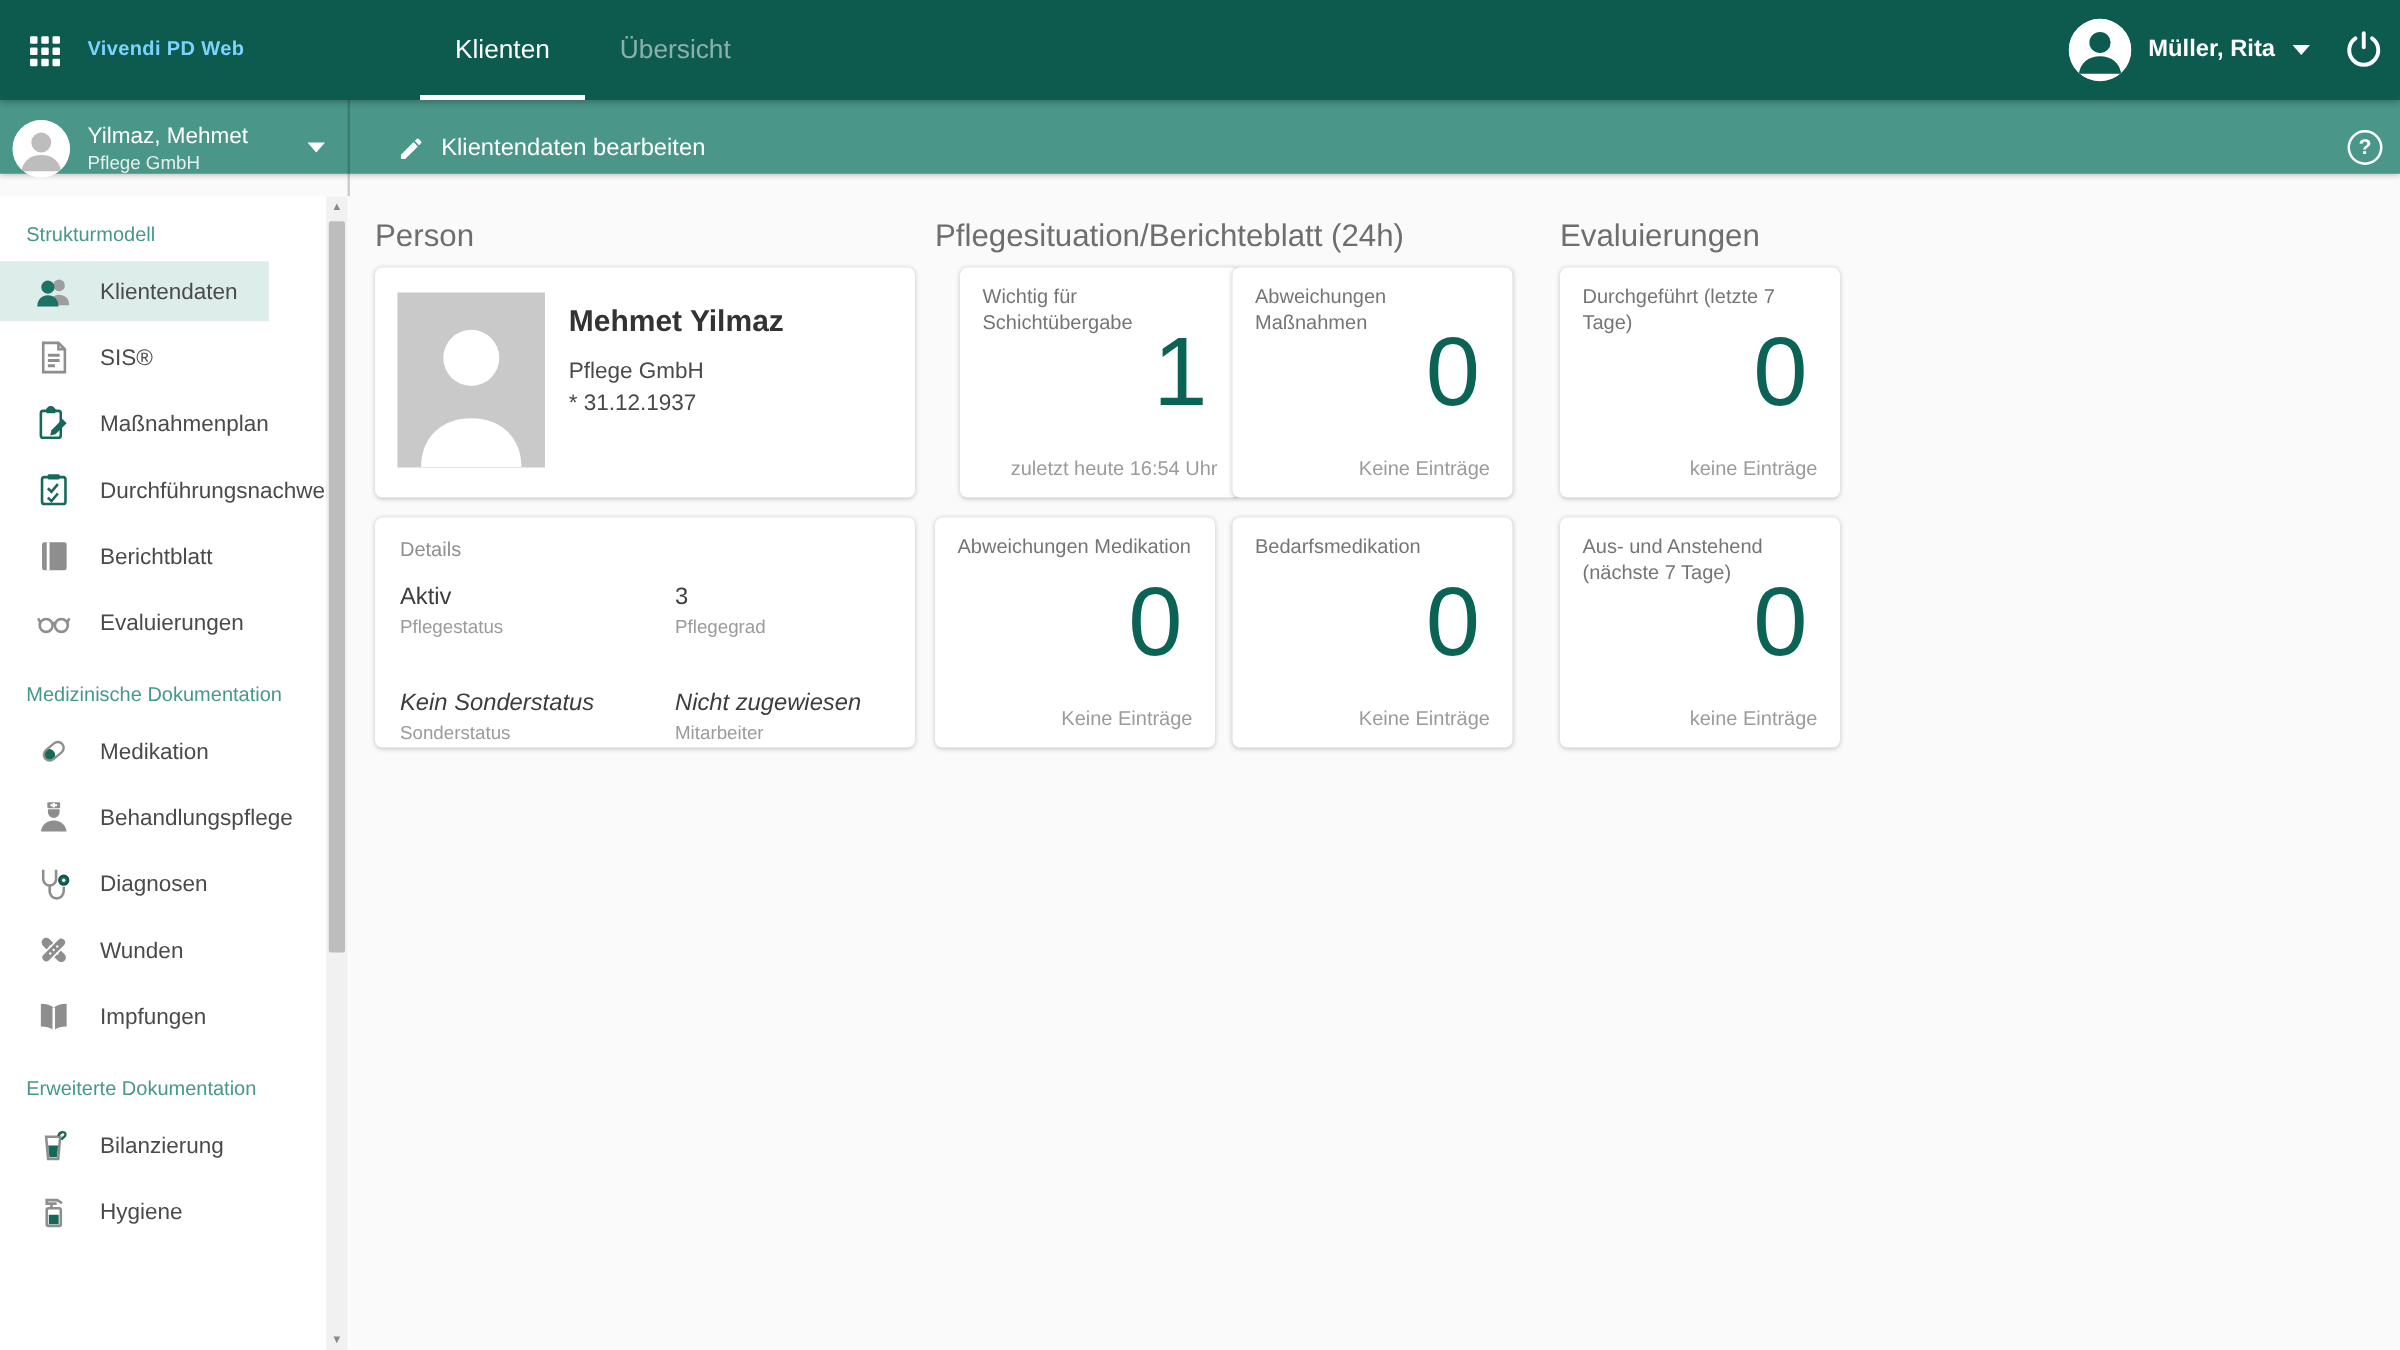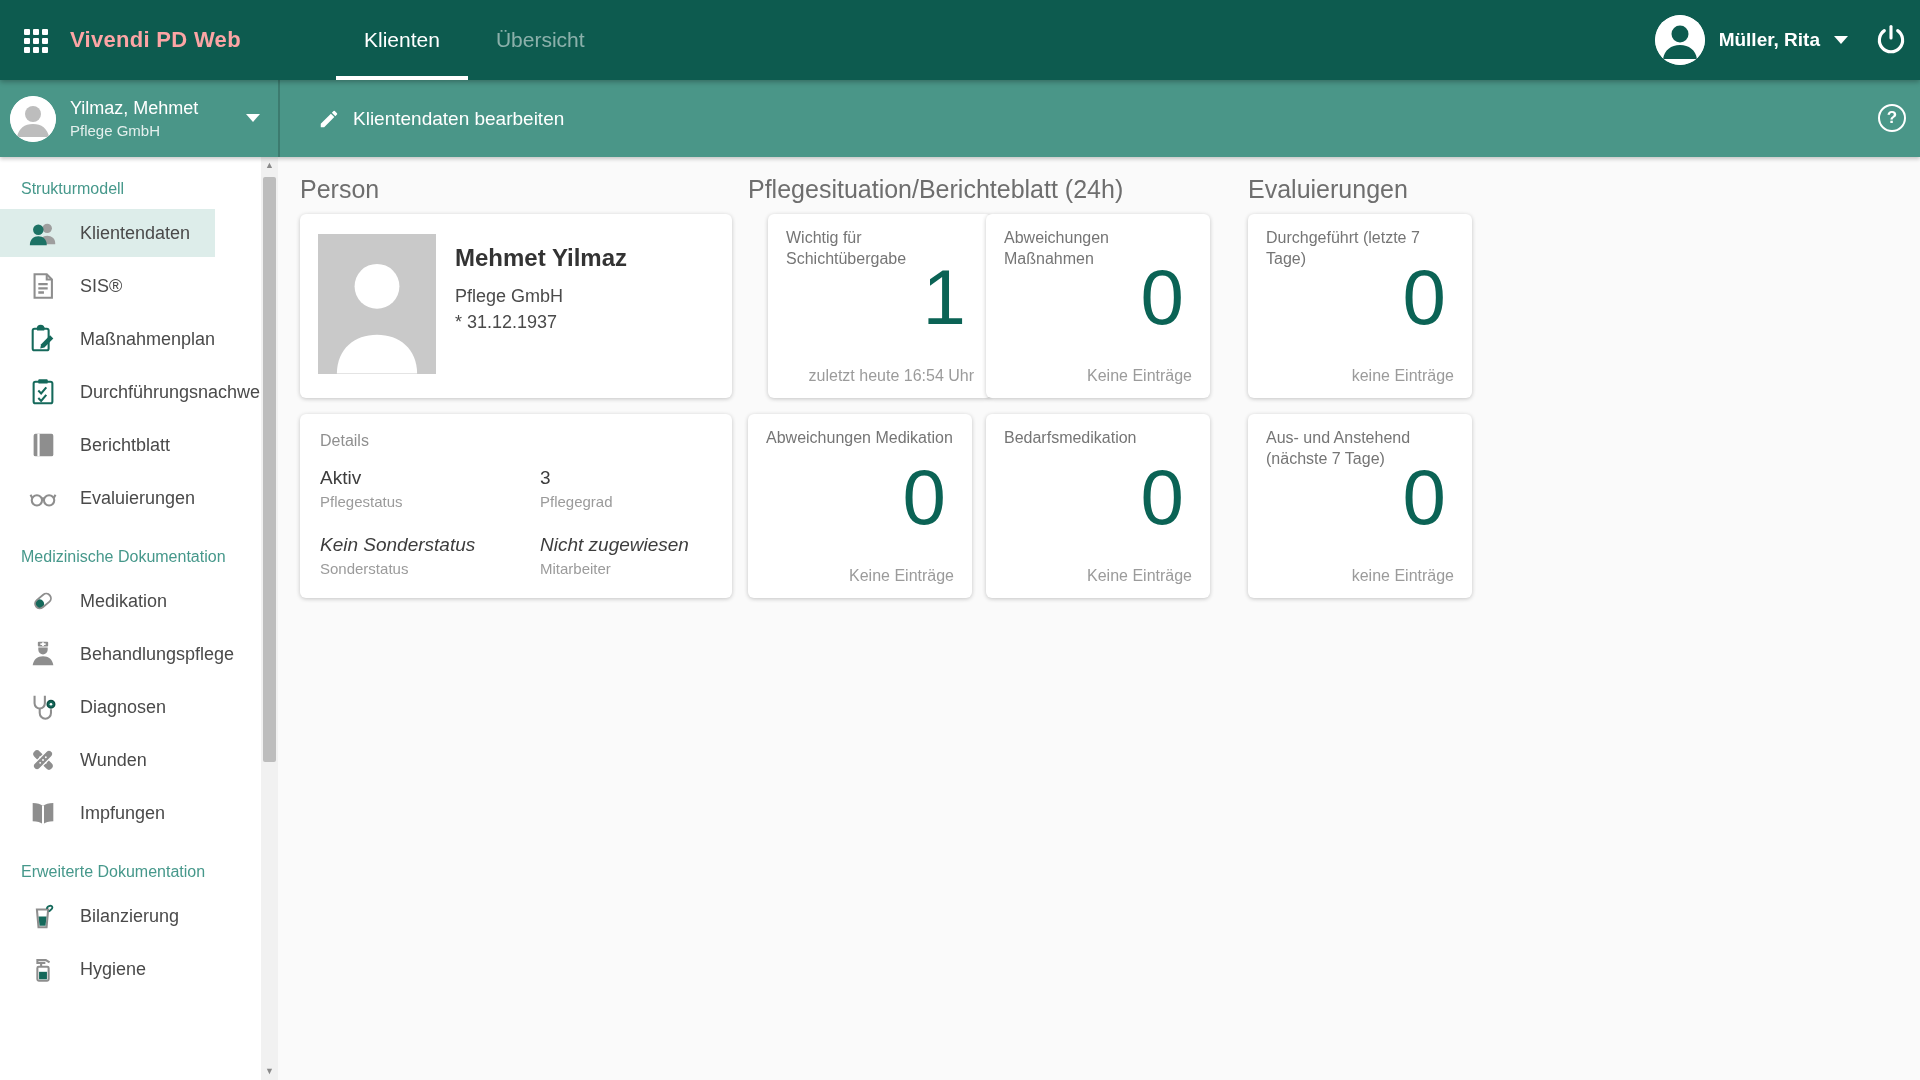--- a/index.html
+++ b/index.html
@@ -9,40 +9,40 @@
 
   
   .topbar { position:absolute; left:0; top:0; width:1920px; height:80px;
     background:#0d5b4f; z-index:30; box-shadow:0 2px 5px rgba(0,0,0,.28);
     display:flex; align-items:center; }
   .apps-btn { position:absolute; left:24px; top:28px; width:26px; height:26px;
     background:none; border:none; cursor:pointer; }
   .apps-grid { display:grid; grid-template-columns:repeat(3,6px); grid-gap:3px; }
   .apps-grid i { width:6px; height:6px; background:#fff; border-radius:1px; display:block; }
   .app-title { position:absolute; left:70px; top:0; height:80px; line-height:80px;
-    color:#fca5a5; font-size:22px; font-weight:700; letter-spacing:.3px; white-space:nowrap; }
+    color:#7dd3fc; font-size:16px; font-weight:700; letter-spacing:.3px; white-space:nowrap; }
   .tabs { position:absolute; left:336px; top:0; height:80px; display:flex; }
   .tab { position:relative; height:80px; line-height:80px; padding:0 28px;
     font-size:21px; color:rgba(255,255,255,.52); cursor:pointer; white-space:nowrap; }
   .tab.active { color:#fff; }
   .tab.active::after { content:""; position:absolute; left:0; right:0; bottom:0;
     height:4px; background:#fff; }
   .topbar-right { position:absolute; right:12px; top:0; height:80px;
     display:flex; align-items:center; gap:26px; }
   .user-menu { display:flex; align-items:center; gap:14px; cursor:pointer;font-weight:bold; }
   .avatar-circle { width:50px; height:50px; border-radius:50%; background:#fff;
     position:relative; overflow:hidden; flex:0 0 auto; }
   .avatar-circle svg { position:absolute; left:0; top:0; width:100%; height:100%; }
   .user-name { color:#fff; font-size:19px; white-space:nowrap; }
   .caret { width:0; height:0; border-left:7px solid transparent;
     border-right:7px solid transparent; border-top:8px solid #fff; }
   .power-btn { background:none; border:none; cursor:pointer; width:34px; height:34px; }
 
   
-  .subbar { position:absolute; left:0; top:80px; width:1920px; height:77px;
+  .subbar { position:absolute; left:0; top:80px; width:1920px; height:59px;
     background:#4a9688; z-index:20; box-shadow:0 2px 4px rgba(0,0,0,.22); }
   .client-selector { position:absolute; left:0; top:0; width:278px; height:77px;
     display:flex; align-items:center; cursor:pointer; }
   .client-avatar { width:46px; height:46px; border-radius:50%; background:#fff;
     margin-left:10px; position:relative; overflow:hidden; flex:0 0 auto; }
   .client-avatar svg { position:absolute; left:0; top:0; width:100%; height:100%; }
   .client-texts { margin-left:14px; min-width:0; }
   .client-name { color:#fff; font-size:18px; font-weight:500; white-space:nowrap; }
   .client-org { color:rgba(255,255,255,.85); font-size:15px; margin-top:3px; white-space:nowrap; }
   .client-caret { position:absolute; right:18px; top:34px; width:0; height:0;
@@ -97,21 +97,21 @@
   .photo svg { width:100%; height:100%; display:block; }
   .person-name { position:absolute; left:155px; top:30px; font-size:24px;
     font-weight:700; color:#333; white-space:nowrap; }
   .person-org { position:absolute; left:155px; top:72px; font-size:18px; color:#4a4a4a; }
   .person-birth { position:absolute; left:155px; top:98px; font-size:18px; color:#4a4a4a; }
 
   .details-card { left:22px; top:257px; width:432px; height:184px; padding:18px 0 0 20px; }
   .details-title { font-size:16px; color:#8f8f8f; margin-bottom:17px; }
   .details-grid { display:grid; grid-template-columns:220px 1fr; row-gap:24px; }
   .dval { font-size:19px; color:#3d3d3d; }
-  .dval.italic { font-style:italic; }
+  .dval.italic { font-style:italic;margin-top:18px; }
   .dlbl { font-size:15px; color:#9b9b9b; margin-top:4px; }
 
   .stat-card { width:224px; height:184px; cursor:pointer; }
   .pos-c1r1 { left:470px; top:57px;margin-left:20px; }
   .pos-c2r1 { left:708px; top:57px;padding-left:48px; }
   .pos-c3r1 { left:970px; top:57px; }
   .pos-c1r2 { left:470px; top:257px; }
   .pos-c2r2 { left:708px; top:257px; }
   .pos-c3r2 { left:970px; top:257px; }
   .stat-label { position:absolute; left:18px; top:14px; right:12px; font-size:16px;

